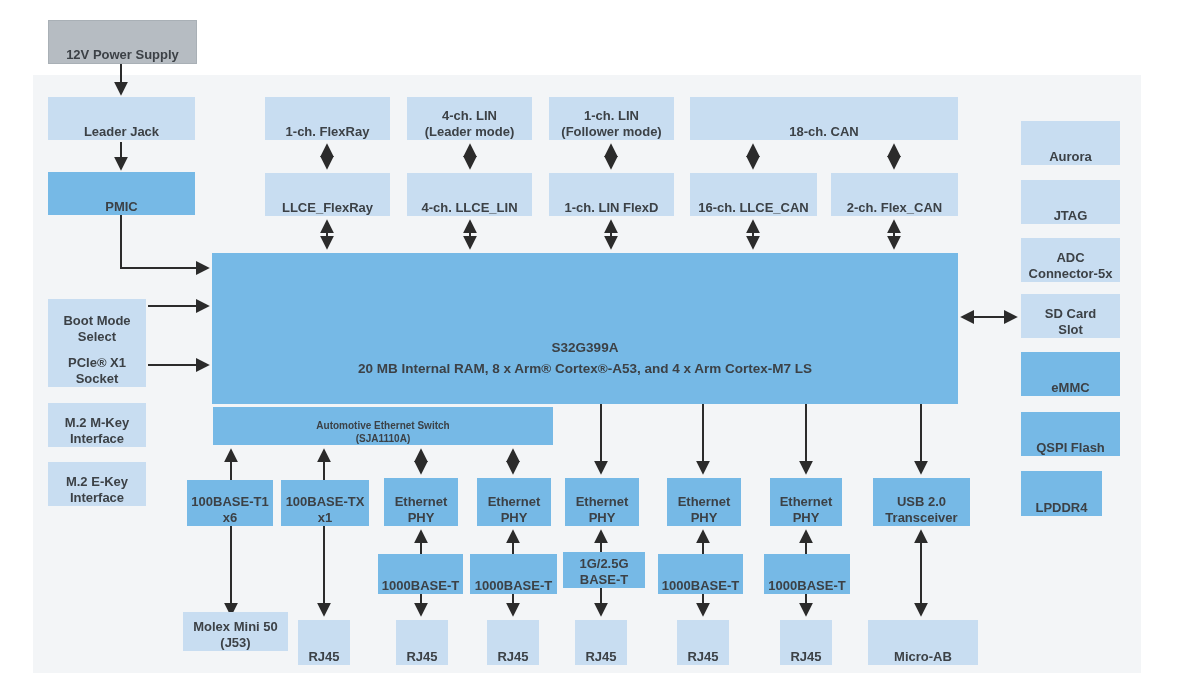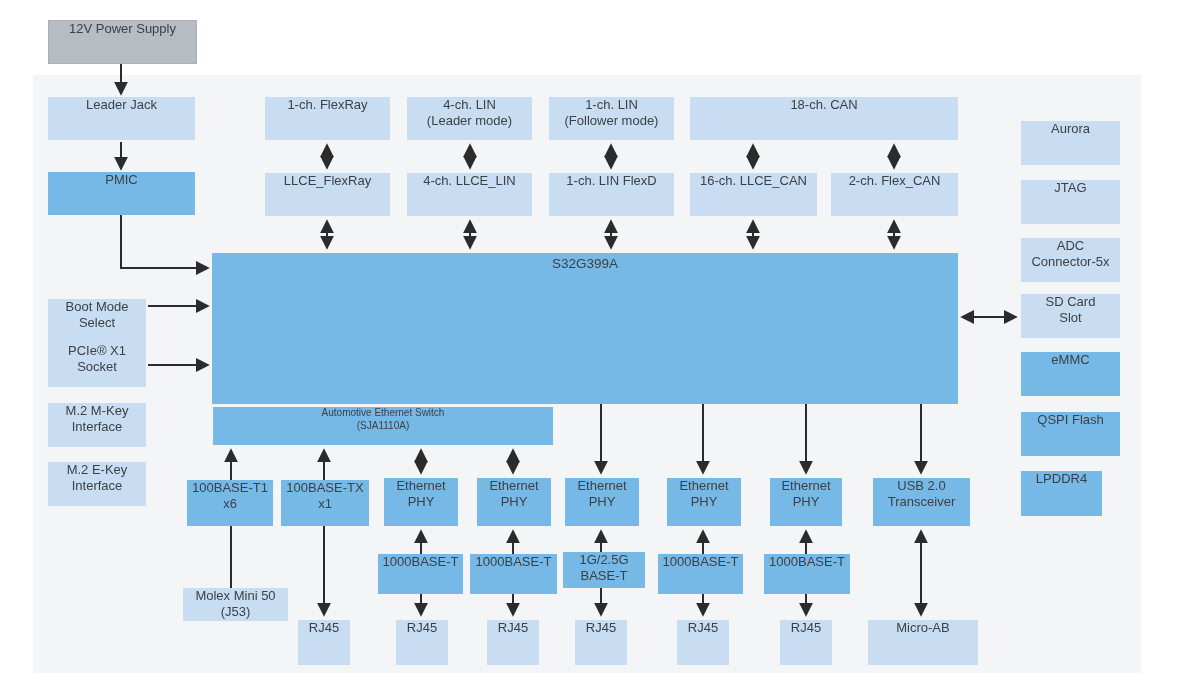--- a/index.html
+++ b/index.html
@@ -17,22 +17,22 @@
     width:1193px;height:698px;position:relative;overflow:hidden;
   }
   .canvas{
     position:absolute;left:33px;top:75px;width:1108px;height:598px;
     background:var(--canvas-bg);z-index:1;
   }
   svg.connectors{position:absolute;left:0;top:0;z-index:2;}
   svg.connectors line,svg.connectors path{stroke:var(--arrow);stroke-width:2;fill:none;}
   svg.connectors marker path{fill:var(--arrow);stroke:none;}
   .node{
-    position:absolute;display:flex;flex-direction:column;align-items:center;justify-content:flex-start;
-    text-align:center;font-size:13px;line-height:1.22;color:var(--text);z-index:3;
+    position:absolute;display:flex;flex-direction:column;align-items:center;justify-content:flex-end;
+    text-align:center;font-size:13px;line-height:1.22;color:var(--text);z-index:3;font-weight:bold;
   }
   .node span{display:block;}
   .light{background:var(--box-light);}
   .mid{background:var(--box-mid);}
   .gray{background:var(--box-gray);border:1px solid #a9b0b6;}
   #n-soc{padding-bottom:24px;font-size:13.5px;line-height:1.6;}
   #n-eth-switch{font-size:10px;line-height:1.25;}
 </style>
 </head>
 <body>
@@ -139,20 +139,21 @@
   </div>
 <div class="node light" id="n-llce-can" style="left:690px;top:173px;width:127px;height:43px">
     <span>16-ch. LLCE_CAN</span>
   </div>
 <div class="node light" id="n-flex-can" style="left:831px;top:173px;width:127px;height:43px">
     <span>2-ch. Flex_CAN</span>
   </div>
 
 <div class="node mid" id="n-soc" style="left:212px;top:253px;width:746px;height:127px">
     <span>S32G399A</span>
+    <span>20 MB Internal RAM, 8 x Arm® Cortex®-A53, and 4 x Arm Cortex-M7 LS</span>
   </div>
 
 <div class="node mid" id="n-eth-switch" style="left:213px;top:407px;width:340px;height:38px">
     <span>Automotive Ethernet Switch</span>
     <span>(SJA1110A)</span>
   </div>
 
 <div class="node mid" id="n-100base-t1" style="left:187px;top:480px;width:86px;height:46px">
     <span>100BASE-T1</span>
     <span>x6</span>
@@ -196,21 +197,21 @@
     <span>1G/2.5G</span>
     <span>BASE-T</span>
   </div>
 <div class="node mid" id="n-baset-4" style="left:658px;top:554px;width:85px;height:40px">
     <span>1000BASE-T</span>
   </div>
 <div class="node mid" id="n-baset-5" style="left:764px;top:554px;width:86px;height:40px">
     <span>1000BASE-T</span>
   </div>
 
-<div class="node light" id="n-molex" style="left:183px;top:588px;width:105px;height:33px">
+<div class="node light" id="n-molex" style="left:183px;top:612px;width:105px;height:39px">
     <span>Molex Mini 50</span>
     <span>(J53)</span>
   </div>
 <div class="node light" id="n-rj45-1" style="left:298px;top:620px;width:52px;height:45px">
     <span>RJ45</span>
   </div>
 <div class="node light" id="n-rj45-2" style="left:396px;top:620px;width:52px;height:45px">
     <span>RJ45</span>
   </div>
 <div class="node light" id="n-rj45-3" style="left:487px;top:620px;width:52px;height:45px">

